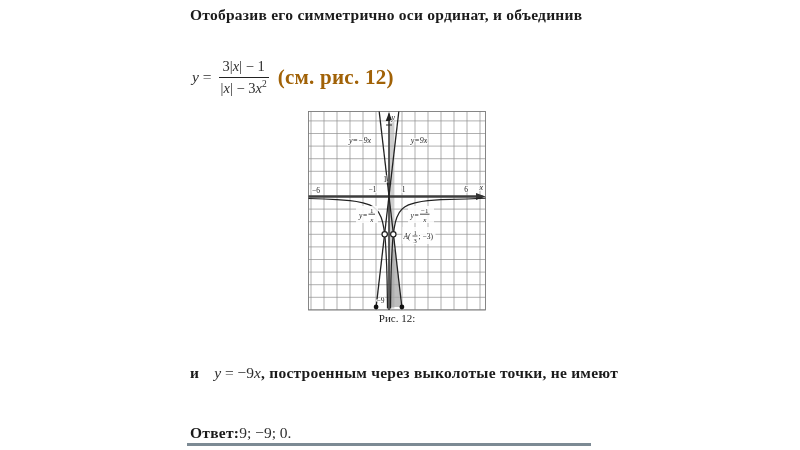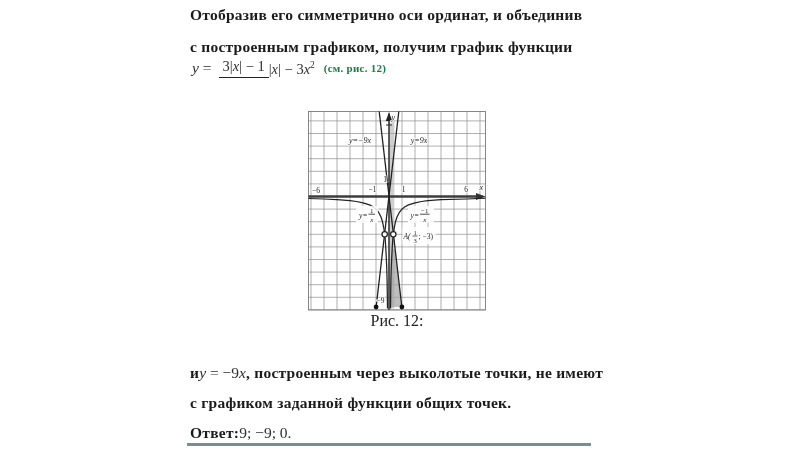--- a/index.html
+++ b/index.html
@@ -3,45 +3,44 @@
 <meta charset="utf-8">
 <style>
   html,body{margin:0;padding:0;background:#ffffff;}
   .page{position:relative;width:772px;height:450px;background:#ffffff;overflow:hidden;
         font-family:"Liberation Serif","DejaVu Serif",serif;}
   .t{position:absolute;white-space:nowrap;color:#1b1b1b;font-size:15.5px;}
   .b{font-weight:bold;letter-spacing:.25px;}
   .math{color:#2e2e2e;font-weight:normal;letter-spacing:0;}
   .mi{font-style:italic;}
   .formula{position:absolute;left:192px;top:58px;display:flex;align-items:center;color:#2e2e2e;}
-  .frac{display:inline-flex;align-items:center;margin:0 9px 0 7px;font-size:14.5px;}
+  .frac{display:inline-flex;flex-direction:column;align-items:center;margin:0 9px 0 7px;font-size:14.5px;}
   .frac .num{border-bottom:1.4px solid #222;padding:0 4px 2px;}
   .frac .den{padding-top:1px;}
   sup{font-size:9.5px;}
-  .caption{position:absolute;left:308px;top:312px;width:178px;text-align:center;font-size:16px;color:#222;}
+  .caption{position:absolute;left:308px;top:312px;width:178px;text-align:center;font-size:11px;color:#222;}
   .rule{position:absolute;left:187px;top:443px;width:404px;height:2.5px;background:#7c8a94;}
   .figwrap{position:absolute;left:308px;top:111px;width:178px;height:200px;}
   svg text{font-family:"Liberation Serif","DejaVu Serif",serif;fill:#1e1e1e;
            paint-order:stroke fill;stroke:#ffffff;stroke-width:1.6px;}
 </style>
 </head>
 <body>
 
 <div class="page">
 
   <div class="t b" style="left:190px;top:6px;">Отобразив его симметрично оси ординат, и объединив</div>
-  <div class="t b" style="left:190px;top:38px;">с построенным графиком, получим график функции</div>
 
   <div class="formula">
     <span class="math" style="font-size:15.5px;"><span class="mi">y</span><span> =</span></span>
     <span class="frac math">
       <span class="num"><span>3|</span><span class="mi">x</span><span>| − 1</span></span>
       <span class="den"><span>|</span><span class="mi">x</span><span>| − 3</span><span class="mi">x</span><sup>2</sup></span>
     </span>
-    <span class="b" style="font-size:11px;color:#15803d;text-align:right;">(см. рис. 12)</span>
+    <span class="b" style="font-size:21px;color:#a16207;text-align:right;">(см. рис. 12)</span>
   </div>
 
   <div class="figwrap">
     <svg width="178" height="200" viewBox="0 0 178 200">
 
       <path fill="none" stroke="#8e8e8e" stroke-width="0.7" d="M3 .5V198.9M16 .5V198.9M29 .5V198.9M42 .5V198.9M55 .5V198.9M68 .5V198.9M81 .5V198.9M94 .5V198.9M107 .5V198.9M120 .5V198.9M133 .5V198.9M146 .5V198.9M159 .5V198.9M172 .5V198.9"></path>
       <path fill="none" stroke="#8e8e8e" stroke-width="0.7" d="M.5 9.9H177.5M.5 22.5H177.5M.5 35.1H177.5M.5 47.7H177.5M.5 60.3H177.5M.5 72.9H177.5M.5 85.5H177.5M.5 98.1H177.5M.5 110.7H177.5M.5 123.3H177.5M.5 135.9H177.5M.5 148.5H177.5M.5 161.1H177.5M.5 173.7H177.5M.5 186.3H177.5M.5 198.9H177.5"></path>
       <rect x="0.5" y="0.5" width="177" height="198.4" fill="none" stroke="#7a7a7a" stroke-width="0.9"></rect>
 
       <rect x="81" y="5" width="5.4" height="192.5" fill="#a8a8a8" opacity="0.55"></rect>
@@ -101,21 +100,20 @@
       <text x="158" y="80.5" font-size="7.5" text-anchor="middle">6</text>
       <text x="72.5" y="191.5" font-size="7.5" text-anchor="middle">−9</text>
       <text x="171.5" y="79" font-size="8" font-style="italic">x</text>
       <text x="83.5" y="9" font-size="8" font-style="italic">y</text>
     </svg>
   </div>
 
   <div class="caption">Рис. 12:</div>
 
 
-  <div class="t" style="left:190px;top:364px;"><span class="b">и</span><span class="math" style=""><span class="mi">y</span><span> = −9</span><span class="mi">x</span></span><span class="b">, построенным через выколотые точки, не имеют</span></div>
+  <div class="t" style="left:190px;top:364px;"><span class="b">и</span><span class="math" style="margin-left:15px;"><span class="mi">y</span><span> = −9</span><span class="mi">x</span></span><span class="b">, построенным через выколотые точки, не имеют</span></div>
 
-  <div class="t b" style="left:190px;top:394px;">с графиком заданной функции общих точек.</div>
 
   <div class="t" style="left:190px;top:424px;"><span class="b">Ответ:</span><span class="math" style="">9; −9; 0.</span></div>
 
   <div class="rule"></div>
 
 </div>
 
 </body></html>

